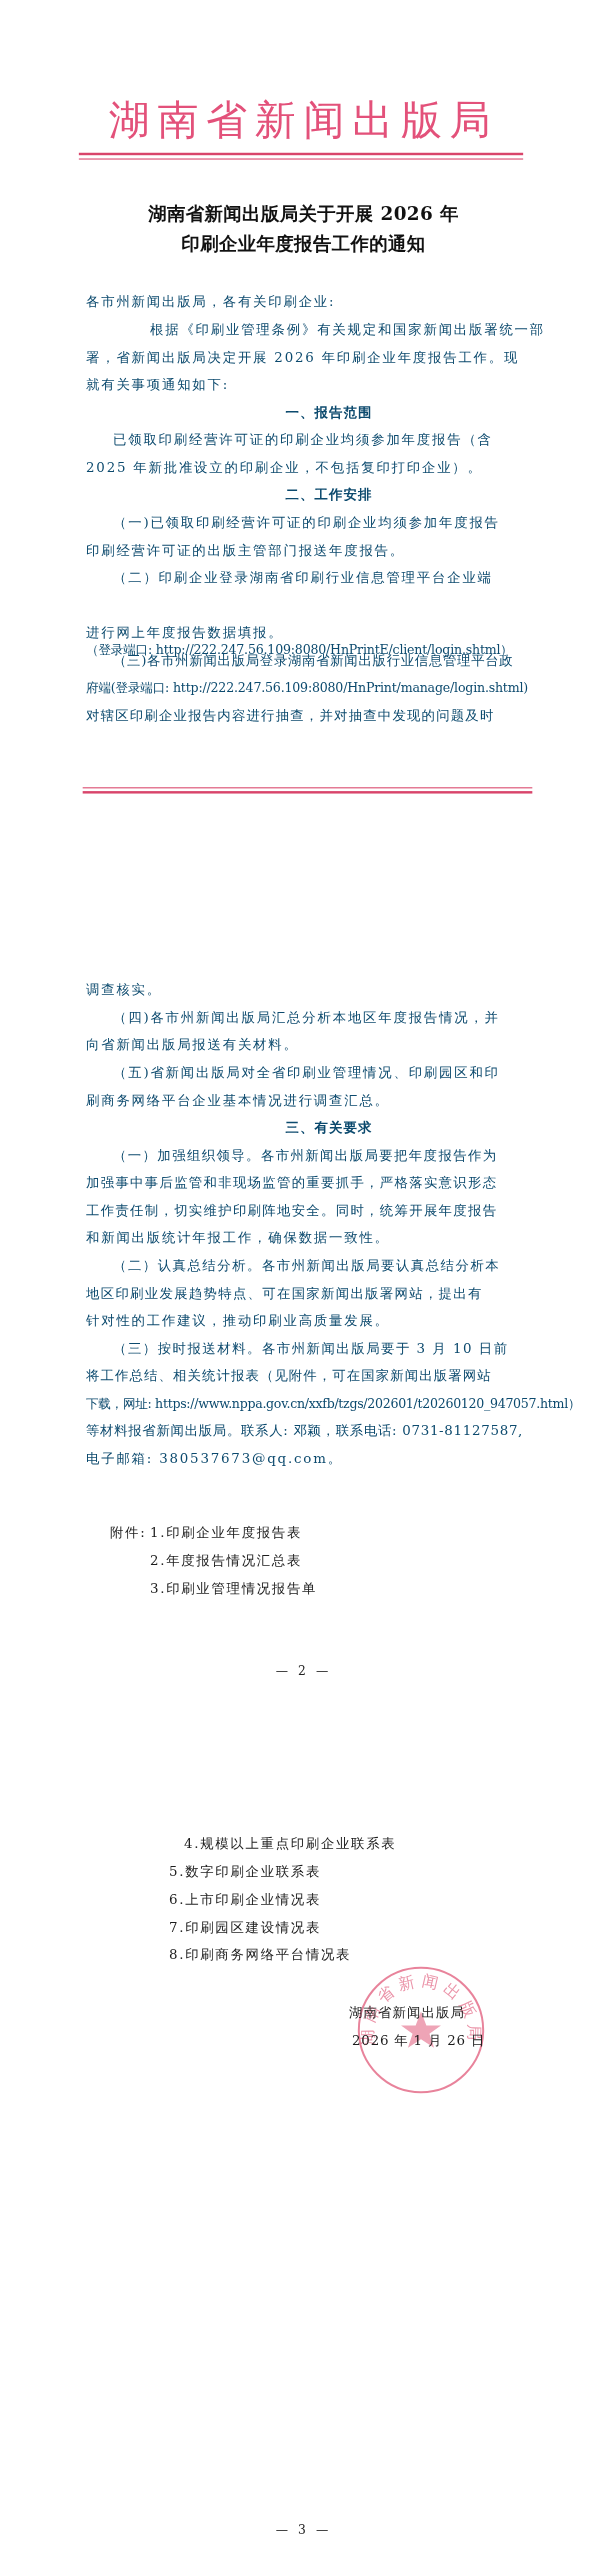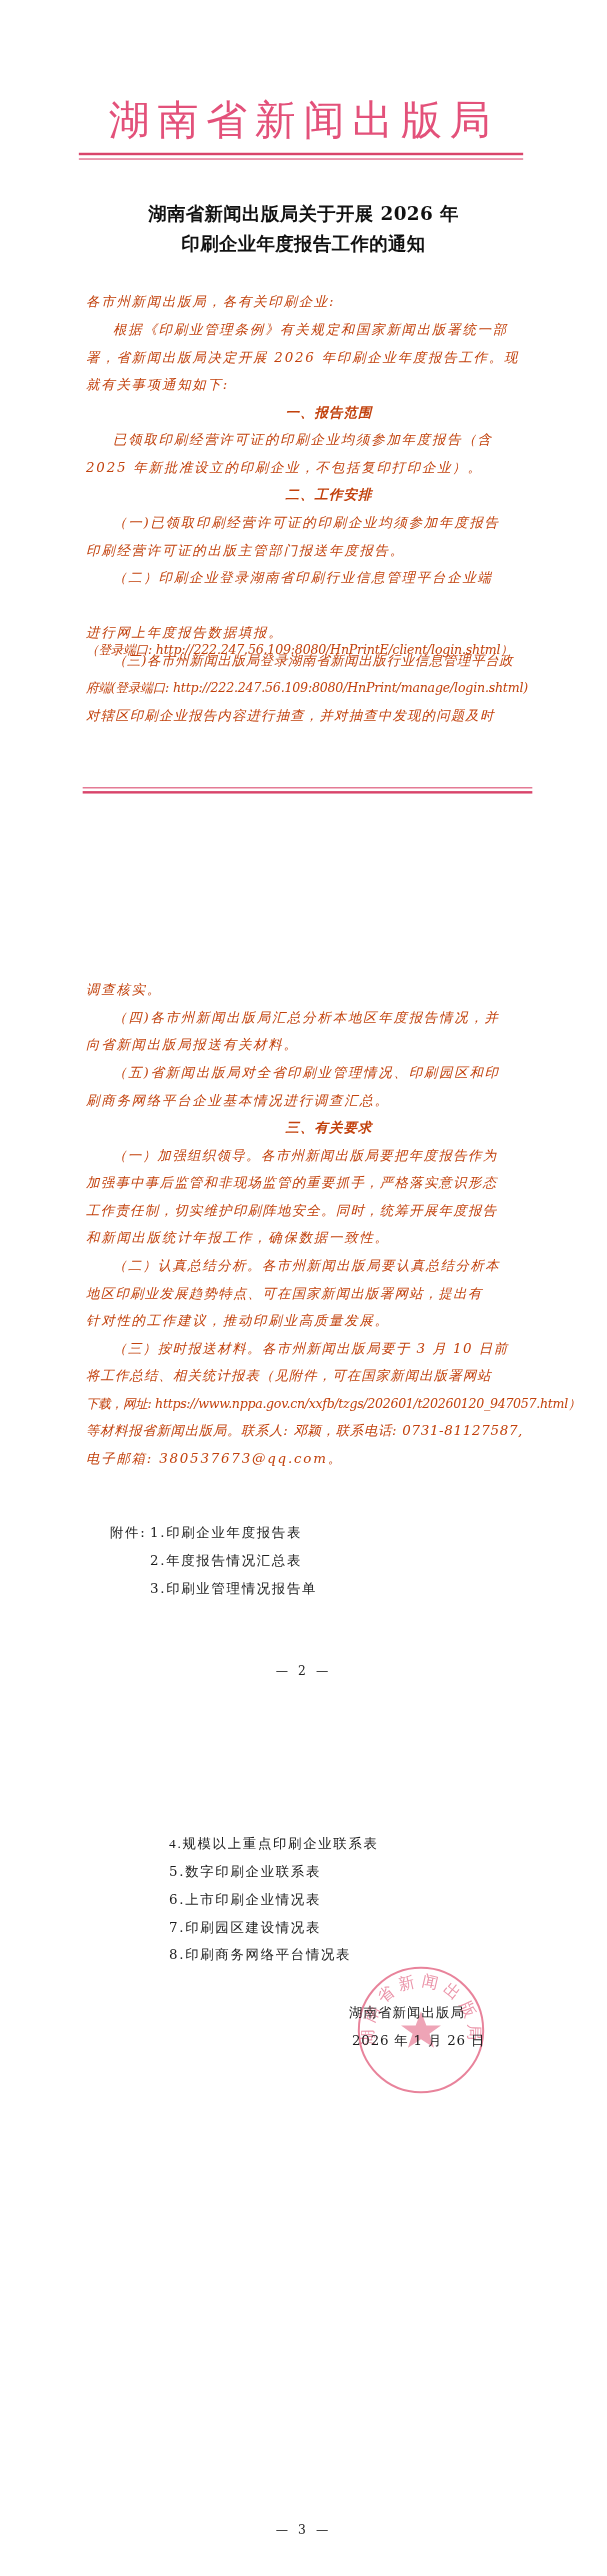--- a/index.html
+++ b/index.html
@@ -5,21 +5,21 @@
   html, body { margin:0; padding:0; background:#ffffff; }
   body { width:607px; height:2576px; position:relative; overflow:hidden;
          font-family: "DejaVu Serif", "Liberation Serif", serif; color:#1a1a1a; }
   .masthead { position:absolute; left:0; width:607px; top:90px; height:61px; text-align:center;
               font-family:"DejaVu Sans", "Liberation Sans", sans-serif; font-size:41px; letter-spacing:7.7px;
               line-height:61px; font-weight:normal; }
   .rule { position:absolute; }
   .title { position:absolute; left:0; width:607px; text-align:center; font-weight:bold;
            font-family:"DejaVu Serif", "Liberation Serif", serif; font-size:18.4px; line-height:31px; letter-spacing:0.4px; color:#111; }
   .line { position:absolute; left:86px; width:460px; font-size:13.4px; line-height:18.4px;
-          letter-spacing:1.8px; white-space:nowrap; color:#c2410c;font-style:italic; }
+          letter-spacing:1.8px; white-space:nowrap; color:#0c4a6e; }
   .line.indent { left:113px; width:432px; }
   .line.heading { font-family:"DejaVu Sans", "Liberation Sans", sans-serif; font-weight:bold; letter-spacing:1.1px;text-align:center; }
   .line.url { letter-spacing:0px; font-size:12.6px; }
   .lead { font-family:"DejaVu Sans", "Liberation Sans", sans-serif; font-weight:bold; }
   .attach { position:absolute; font-size:13.4px; line-height:18.4px; letter-spacing:1.7px; white-space:nowrap; color:#1c1c1c; }
   .pageno { position:absolute; left:0; width:607px; text-align:center; font-size:12.3px; letter-spacing:3.1px; color:#222; }
   .stamp { position:absolute; }
   .sig { position:absolute; font-size:13.4px; letter-spacing:1.1px; white-space:nowrap; color:#1c1c1c; line-height:18.4px; }
 </style>
 </head>
@@ -30,21 +30,21 @@
 <svg class="rule" style="left:78px; top:152px;" width="446" height="10.7" viewBox="0 0 582 14">
   <rect x="0" y="1" width="582" height="3.2" fill="#d9456b"></rect>
   <rect x="0" y="8.5" width="582" height="1.4" fill="#d9456b"></rect>
 </svg>
 
 <div class="title" style="top:198px;">湖南省新闻出版局关于开展 2026 年</div>
 <div class="title" style="top:228px;">印刷企业年度报告工作的通知</div>
 
 <div class="line" style="top:293px;">各市州新闻出版局，各有关印刷企业:</div>
 
-<div class="line indent" style="top:321px;">根据《印刷业管理条例》有关规定和国家新闻出版署统一部</div>
+<div class="line indent" style="top:321px;text-align:right;">根据《印刷业管理条例》有关规定和国家新闻出版署统一部</div>
 <div class="line" style="top:349px;">署，省新闻出版局决定开展 2026 年印刷企业年度报告工作。现</div>
 <div class="line" style="top:376px;">就有关事项通知如下:</div>
 
 <div class="line indent heading" style="top:404px;">一、报告范围</div>
 <div class="line indent" style="top:431px;">已领取印刷经营许可证的印刷企业均须参加年度报告（含</div>
 <div class="line" style="top:459px;">2025 年新批准设立的印刷企业，不包括复印打印企业）。</div>
 
 <div class="line indent heading" style="top:486px;">二、工作安排</div>
 
 <div class="line indent" style="top:514px;">（一)已领取印刷经营许可证的印刷企业均须参加年度报告</div>
@@ -94,21 +94,21 @@
 <div class="line" style="top:1422px; letter-spacing:0.7px;">等材料报省新闻出版局。联系人: 邓颖，联系电话: 0731-81127587,</div>
 <div class="line" style="top:1450px;">电子邮箱: 380537673@qq.com。</div>
 
 <div class="attach" style="left:110px; top:1524px;">附件:</div>
 <div class="attach" style="left:150px; top:1524px;">1.印刷企业年度报告表</div>
 <div class="attach" style="left:150px; top:1552px;">2.年度报告情况汇总表</div>
 <div class="attach" style="left:150px; top:1580px;">3.印刷业管理情况报告单</div>
 
 <div class="pageno" style="top:1664px;">— 2 —</div>
 
-<div class="attach" style="left:169px; top:1835px;font-family:Liberation Serif, serif;">4.规模以上重点印刷企业联系表</div>
+<div class="attach" style="left:184px; top:1835px;">4.规模以上重点印刷企业联系表</div>
 <div class="attach" style="left:169px; top:1863px;">5.数字印刷企业联系表</div>
 <div class="attach" style="left:169px; top:1891px;">6.上市印刷企业情况表</div>
 <div class="attach" style="left:169px; top:1919px;">7.印刷园区建设情况表</div>
 <div class="attach" style="left:169px; top:1946px;">8.印刷商务网络平台情况表</div>
 
 <svg class="stamp" style="left:355px; top:1964px;" width="132" height="132" viewBox="0 0 172 172">
   <defs>
     <path id="sealArc" d="M 30 118 A 62 62 0 1 1 142 118"></path>
   </defs>
   <circle cx="86" cy="86" r="81" fill="none" stroke="#e05a7a" stroke-width="2.6" opacity="0.75"></circle>

